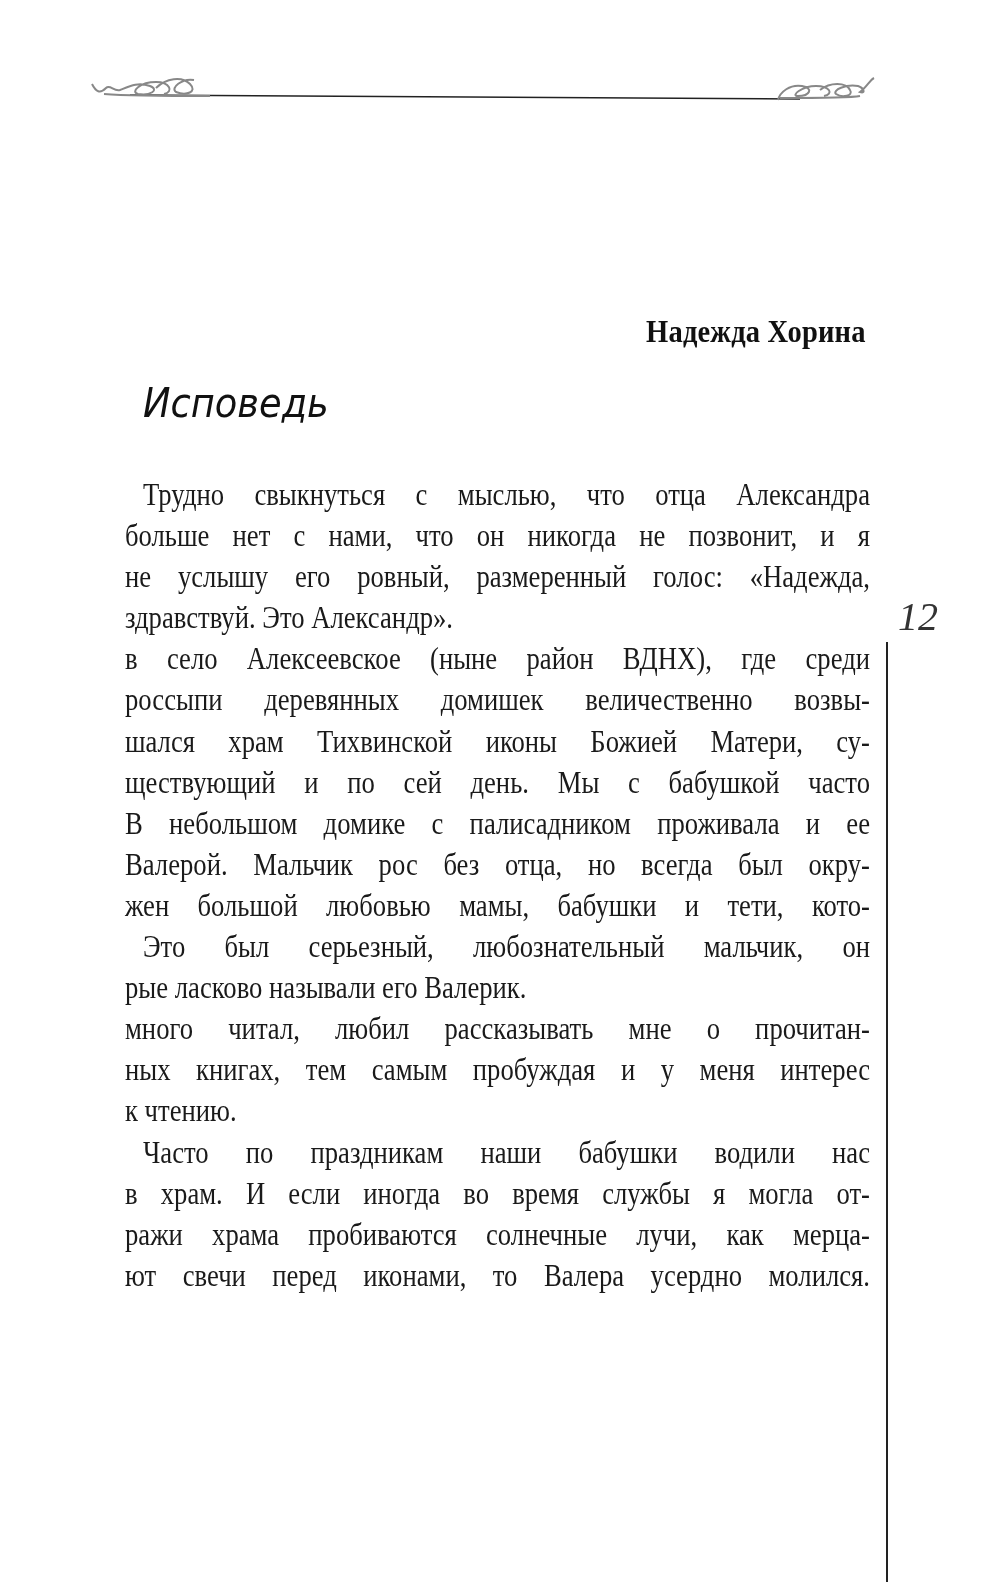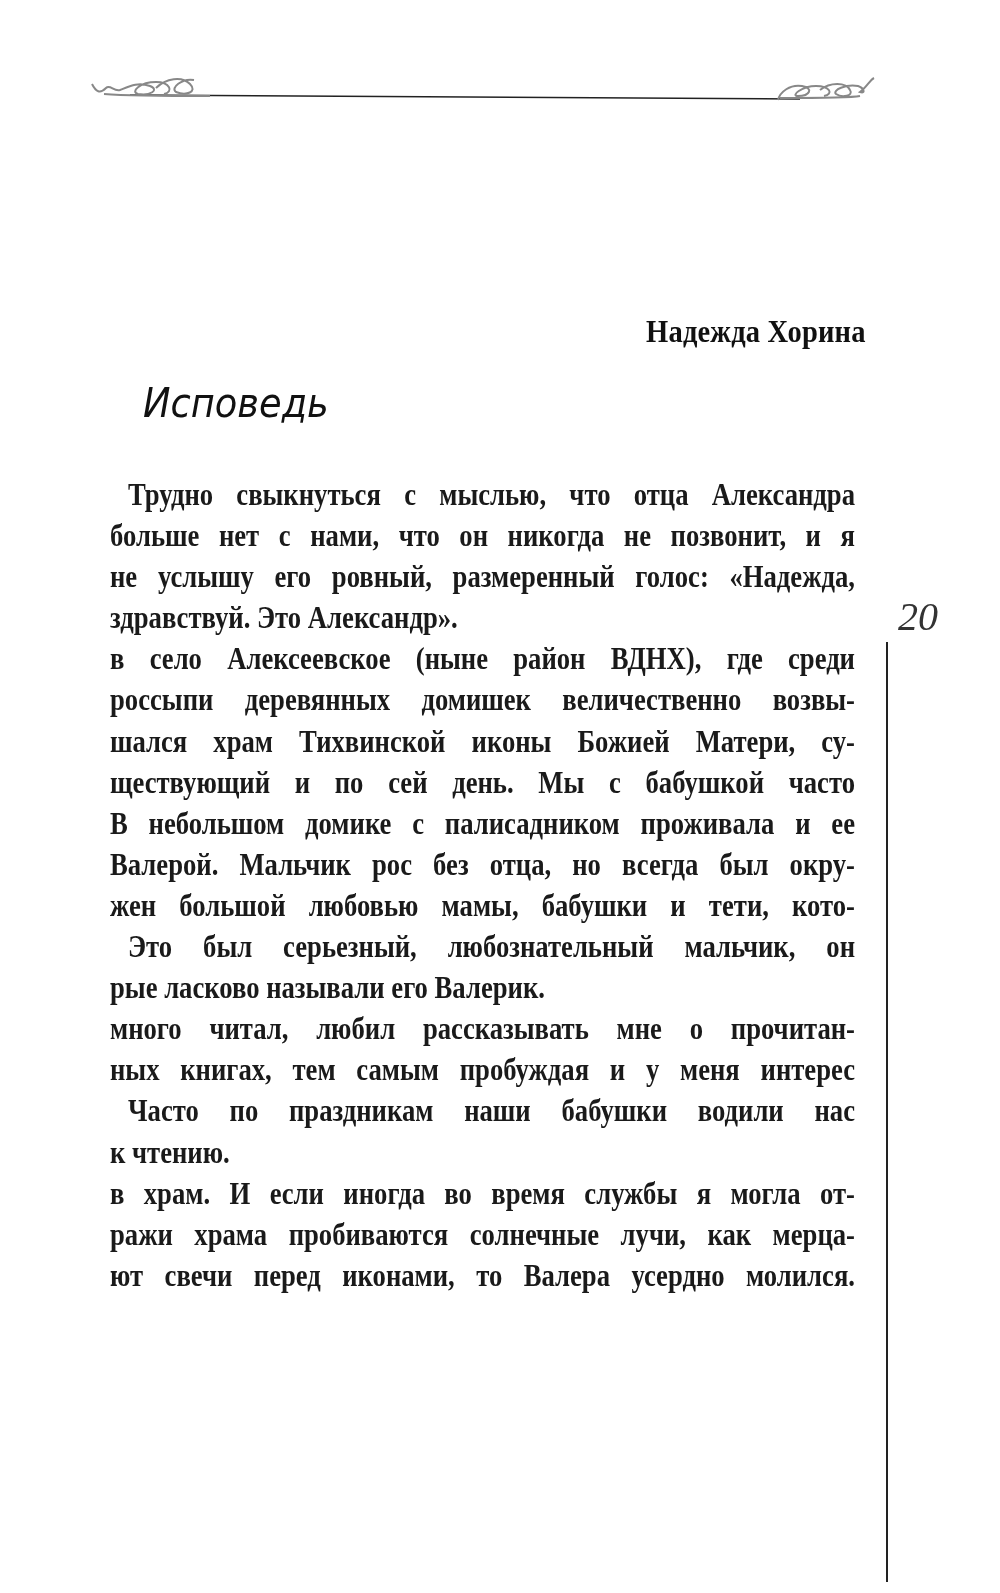--- a/index.html
+++ b/index.html
@@ -63,28 +63,27 @@
       position: absolute;
       left: 886px;
       top: 642px;
       width: 2px;
       height: 940px;
       background: #222;
     }
 
     .body-text {
       position: absolute;
-      left: 110px;
+      left: 125px;
       top: 474px;
       width: 745px;
       font-family: "Liberation Serif", "DejaVu Serif", serif;
       font-size: 31px;
       line-height: 41.1px;
       color: #1a1a1a;
-      font-weight: bold;
     }
     .line {
       display: block;
       white-space: nowrap;
       text-align: justify;
       text-align-last: justify;
       transform-origin: left center;
       height: 41.1px;
       overflow: visible;
     }
@@ -121,21 +120,21 @@
       <path d="M730 28 C740 20, 756 20, 760 28 C764 34, 752 36, 746 32 C742 28, 756 22, 768 24 C774 26, 776 32, 770 30 C776 26, 780 18, 784 16"></path>
       <path d="M690 36 C720 36, 760 36, 770 34"></path>
     </g>
   </svg>
 </div>
 
 <div class="author">Надежда Хорина</div>
 
 <div class="title">Исповедь</div>
 
-<div class="page-number">20</div>
+<div class="page-number">12</div>
 <div class="margin-rule"></div>
 
 <div class="body-text">
 
   <span class="line indent"><span class="inner">Трудно свыкнуться с мыслью, что отца Александра</span></span>
   <span class="line"><span class="inner">больше нет с нами, что он никогда не позвонит, и я</span></span>
   <span class="line"><span class="inner">не услышу его ровный, размеренный голос: «Надежда,</span></span>
   <span class="line last"><span class="inner">здравствуй. Это Александр».</span></span>
 
   <span class="line"><span class="inner">в село Алексеевское (ныне район ВДНХ), где среди</span></span>
@@ -143,19 +142,19 @@
   <span class="line"><span class="inner">шался храм Тихвинской иконы Божией Матери, су-</span></span>
   <span class="line"><span class="inner">ществующий и по сей день. Мы с бабушкой часто</span></span>
   <span class="line"><span class="inner">В небольшом домике с палисадником проживала и ее</span></span>
   <span class="line"><span class="inner">Валерой. Мальчик рос без отца, но всегда был окру-</span></span>
   <span class="line"><span class="inner">жен большой любовью мамы, бабушки и тети, кото-</span></span>
   <span class="line indent"><span class="inner">Это был серьезный, любознательный мальчик, он</span></span>
 
   <span class="line last"><span class="inner">рые ласково называли его Валерик.</span></span>
   <span class="line"><span class="inner">много читал, любил рассказывать мне о прочитан-</span></span>
   <span class="line"><span class="inner">ных книгах, тем самым пробуждая и у меня интерес</span></span>
+  <span class="line last"><span class="inner">к чтению.</span></span>
+
   <span class="line indent"><span class="inner">Часто по праздникам наши бабушки водили нас</span></span>
-
-  <span class="line last"><span class="inner">к чтению.</span></span>
   <span class="line"><span class="inner">в храм. И если иногда во время службы я могла от-</span></span>
   <span class="line"><span class="inner">ражи храма пробиваются солнечные лучи, как мерца-</span></span>
   <span class="line"><span class="inner">ют свечи перед иконами, то Валера усердно молился.</span></span>
 </div>
 
 </body></html>

